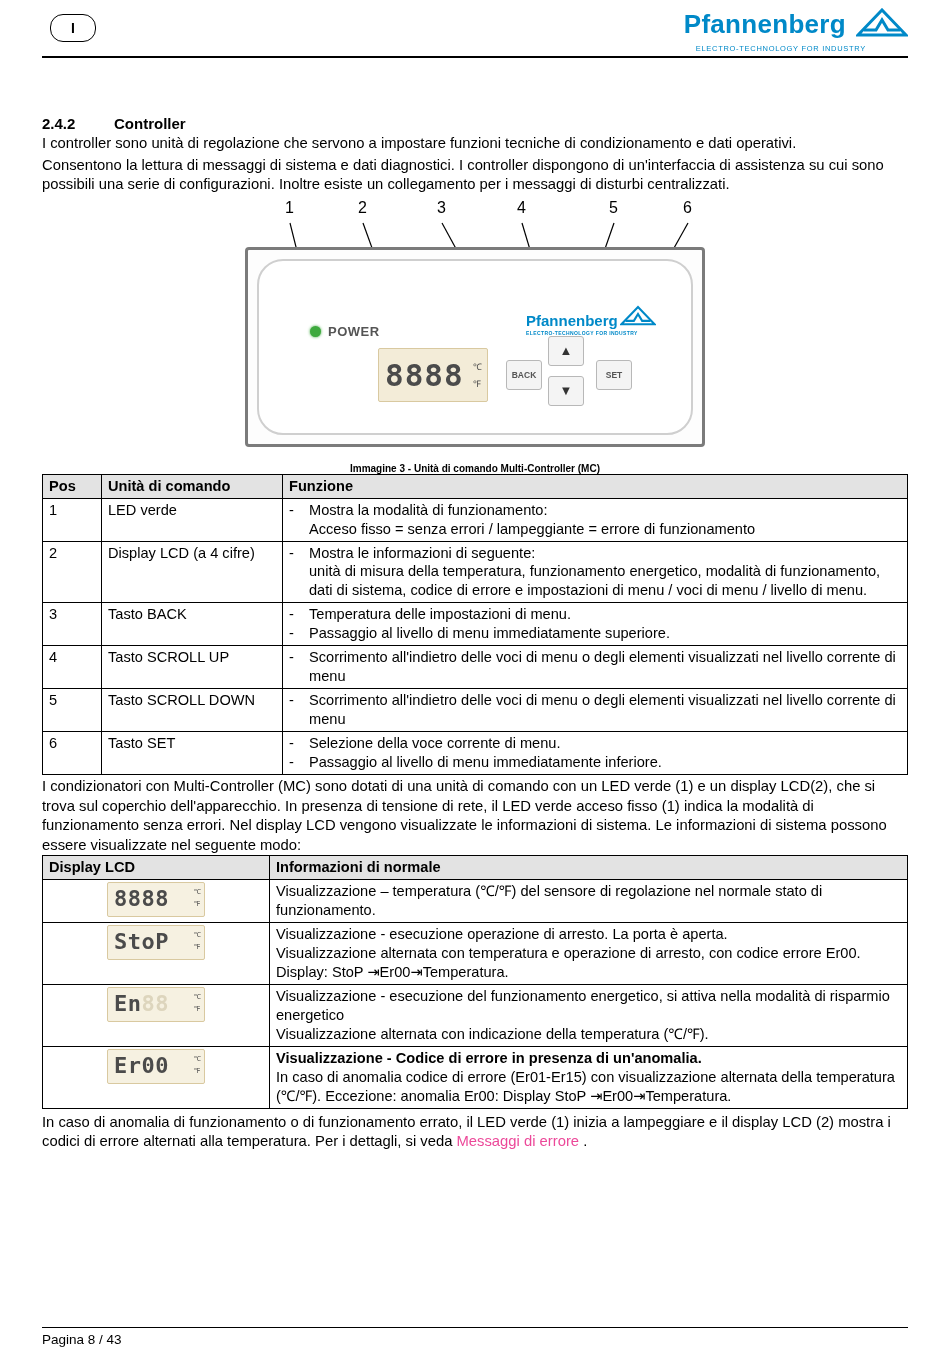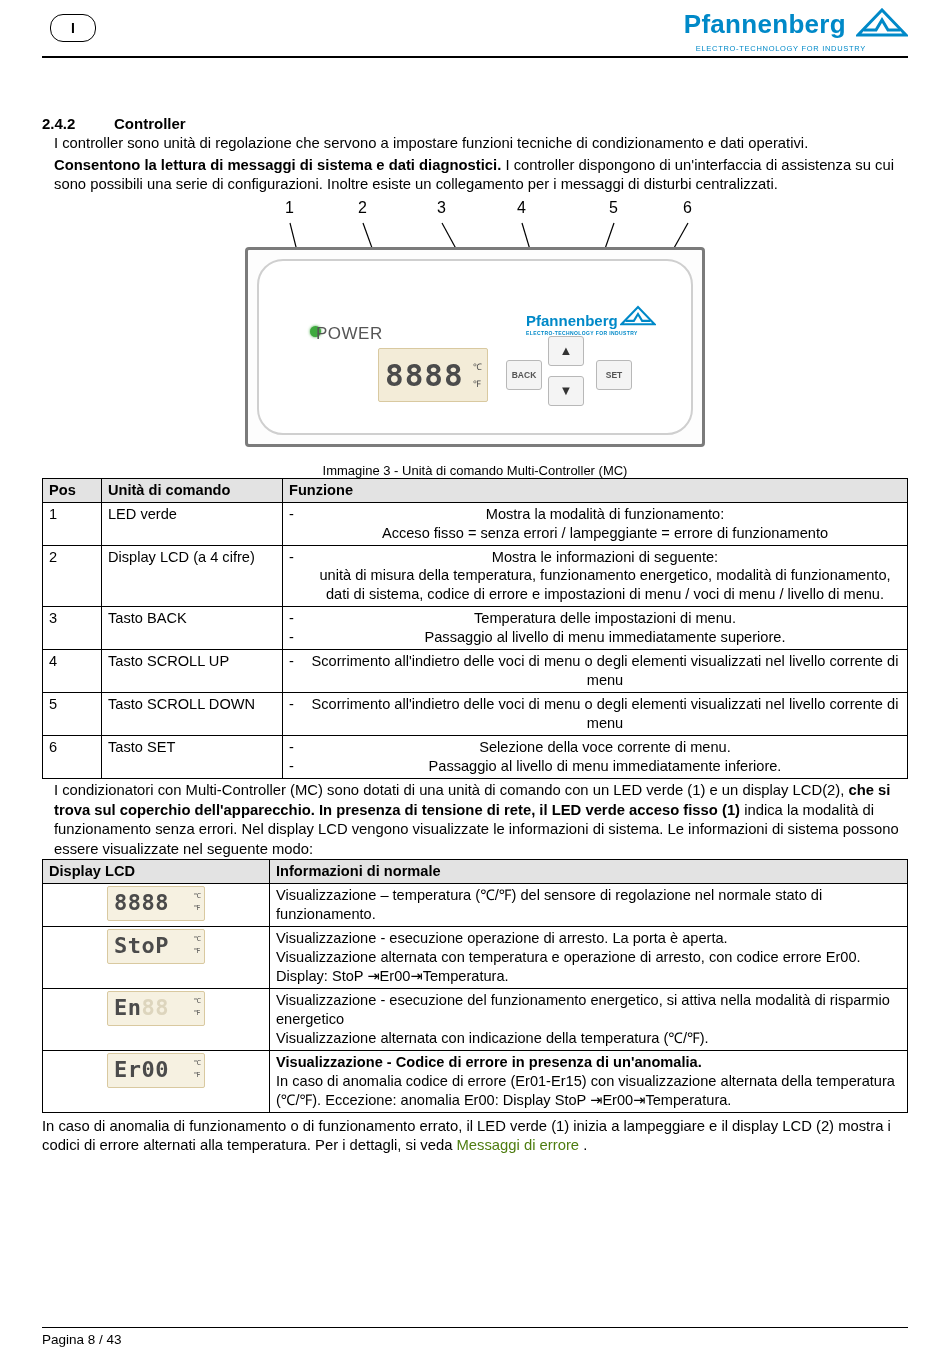--- a/index.html
+++ b/index.html
@@ -84,26 +84,26 @@
     margin-top: 10px;
     font-weight: bold;
     font-size: 15px;
   }
   .sec-head .num {
     display: inline-block;
     width: 72px;
     margin-top: 43px;
   }
   p.body {
-    margin: 2px 0 0 12px;
+    margin: 2px 0 0 0;
     line-height: 1.32;
     font-size: 14.8px;
     text-align: left;
   }
-  .b { font-weight: bold; }
+  .b { font-weight: normal; }
 
   
   .figure-wrap {
     position: relative;
     width: 460px;
     margin: 4px auto 0 auto;
     height: 262px;
   }
   .callout-nums {
     position: relative;
@@ -147,24 +147,24 @@
     left: 62px;
     top: 76px;
     width: 11px;
     height: 11px;
     border-radius: 50%;
     background: #3ea93e;
     box-shadow: 0 0 3px #3ea93e;
   }
   .led-label {
     position: absolute;
-    left: 68px;
+    left: 80px;
     top: 74px;
-    font-size: 17px;
-    font-weight: normal;
+    font-size: 13px;
+    font-weight: bold;
     color: #555;
     letter-spacing: 0.5px;
   }
   .lcd {
     position: absolute;
     left: 130px;
     top: 98px;
     width: 108px;
     height: 52px;
     border: 1px solid #d9c9a0;
@@ -236,22 +236,22 @@
     align-items: center;
     justify-content: center;
     font-size: 13px;
     color: #333;
   }
   .btn-up { top: 86px; }
   .btn-dn { top: 126px; }
 
   .fig-caption {
     text-align: center;
-    font-weight: normal;
-    font-size: 13px;
+    font-weight: bold;
+    font-size: 10px;
     margin-top: 2px;
   }
 
   
   table.tbl {
     width: 100%;
     border-collapse: collapse;
     font-size: 14.6px;
     table-layout: fixed;
   }
@@ -267,21 +267,21 @@
     font-weight: bold;
     margin-top: 33px;
   }
   .c-pos   { width: 46px; }
   .c-unit  { width: 168px; }
   .dash-row {
     display: flex;
     gap: 6px;
   }
   .dash-row .d { width: 14px; flex: 0 0 14px; }
-  .dash-row .t { flex: 1; text-align: center; }
+  .dash-row .t { flex: 1; }
 
   
   .c-lcd { width: 214px; }
   .lcd-cell {
     text-align: center;
     padding: 6px 0;
   }
   .mini-lcd {
     display: inline-block;
     border: 1px solid #d9c9a0;
@@ -308,21 +308,21 @@
     line-height: 1.7;
     color: #4b4b4b;
   }
 
   .tail-p {
     margin-top: 4px;
     line-height: 1.32;
     font-size: 14.8px;
   }
   .link {
-    color: #4d7c0f;
+    color: #ec4899;
   }
 
   
   .footer {
     position: absolute;
     left: 42px;
     right: 42px;
     bottom: 22px;
   }
   .footer-rule {

